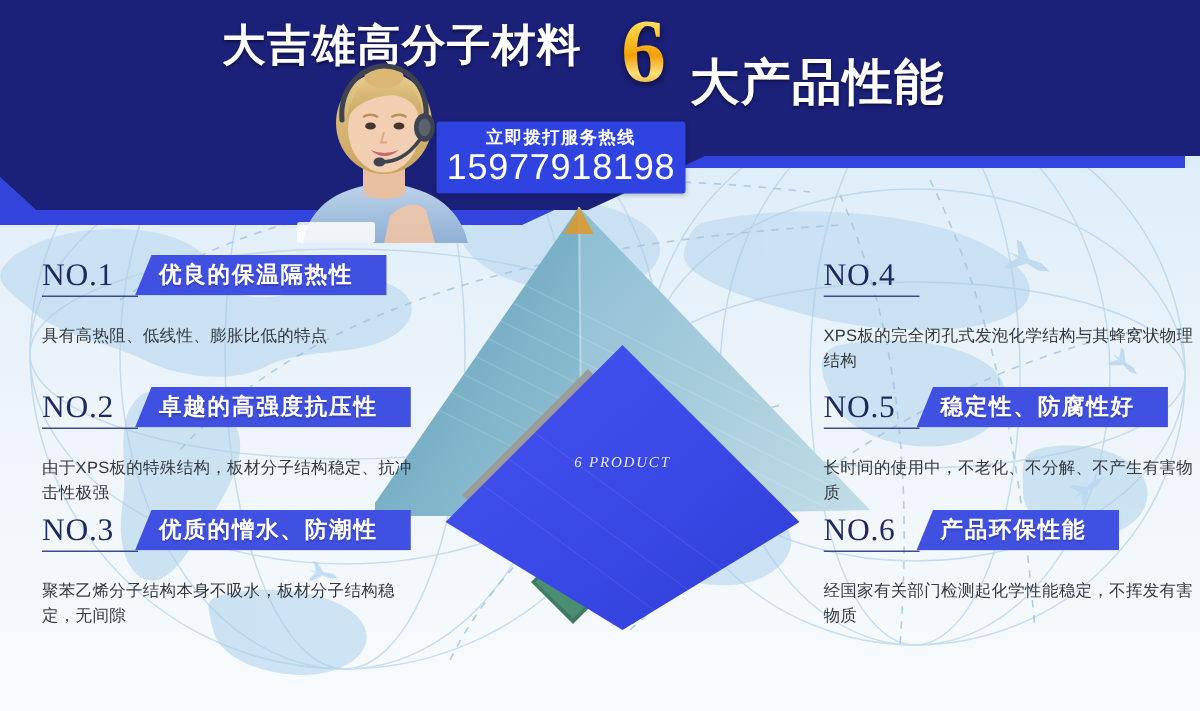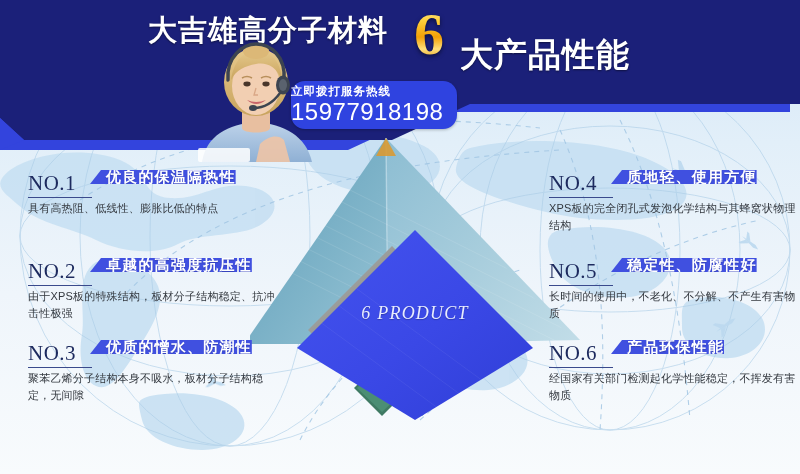--- a/index.html
+++ b/index.html
@@ -76,22 +76,23 @@
   .operator svg { display: block; }
 
   
   .hotline {
     position: absolute;
     left: 291px;
     top: 81px;
     width: 166px;
     height: 48px;
     background: #2f43e0;
-    border-radius: 14px;
+    border-radius: 2px;
     box-shadow: 0 1px 3px rgba(0,0,0,0.25);
+    text-align: center;
   }
   .hotline-label {
     display: block;
     margin-top: 3px;
     font-size: 11.5px;
     font-weight: bold;
     color: #ffffff;
     letter-spacing: 1px;
   }
   .hotline-number {
@@ -107,21 +108,21 @@
   
   .center-art { position: absolute; left: 250px; top: 130px; width: 330px; height: 290px; }
   .center-art svg { position: absolute; left: 0; top: 0; }
   .perf-text {
     position: absolute;
     left: 0; right: 0;
     top: 172px;
     text-align: center;
     font-family: "Liberation Serif", "DejaVu Serif", serif;
     font-style: italic;
-    font-size: 18px;
+    font-size: 10px;
     line-height: 1.32;
     color: #e8ecff;
     letter-spacing: 1.2px;
     text-shadow: 0 1px 1px rgba(0,0,0,0.25);
     pointer-events: none;
   }
 
   
   .feature { position: absolute; width: 262px; }
   .feature-head { position: relative; height: 28px; }
@@ -140,37 +141,37 @@
     left: 0;
     top: 27px;
     width: 64px;
     height: 1px;
     background: #3a4a8c;
   }
   .feature-ribbon {
     position: absolute;
     left: 62px;
     top: 0;
-    height: 14px;
-    padding: 0 0 0 16px;
+    height: 27px;
+    padding: 0 22px 0 16px;
     background: #4050e0;
     clip-path: polygon(11px 0, 100% 0, 100% 100%, 0 100%);
     display: flex;
     align-items: center;
   }
   .feature-ribbon span {
     font-size: 15px;
     font-weight: bold;
     color: #ffffff;
     letter-spacing: 1.2px;
     white-space: nowrap;
     text-shadow: 0 1px 1px rgba(0,0,0,0.18);
   }
   .feature-desc {
-    margin-top: 2px;
+    margin-top: 18px;
     font-size: 11px;
     line-height: 1.55;
     color: #33383f;
     letter-spacing: 0.2px;
     width: 250px;
   }
 
   .left-col  { left: 28px; }
   .right-col { left: 549px; }
   .row1 { top: 170px; }
@@ -453,23 +454,20 @@
         <span>优质的憎水、防潮性</span>
       </span>
     </div>
     <div class="feature-desc">聚苯乙烯分子结构本身不吸水，板材分子结构稳定，无间隙</div>
   </div>
 
   <div class="feature right-col row1">
     <div class="feature-head">
       <span class="feature-no">NO.4</span>
       <span class="feature-underline"></span>
-      <span class="feature-ribbon">
-        <span>质地轻、使用方便</span>
-      </span>
     </div>
     <div class="feature-desc">XPS板的完全闭孔式发泡化学结构与其蜂窝状物理结构</div>
   </div>
 
   <div class="feature right-col row2">
     <div class="feature-head">
       <span class="feature-no">NO.5</span>
       <span class="feature-underline"></span>
       <span class="feature-ribbon">
         <span>稳定性、防腐性好</span>

